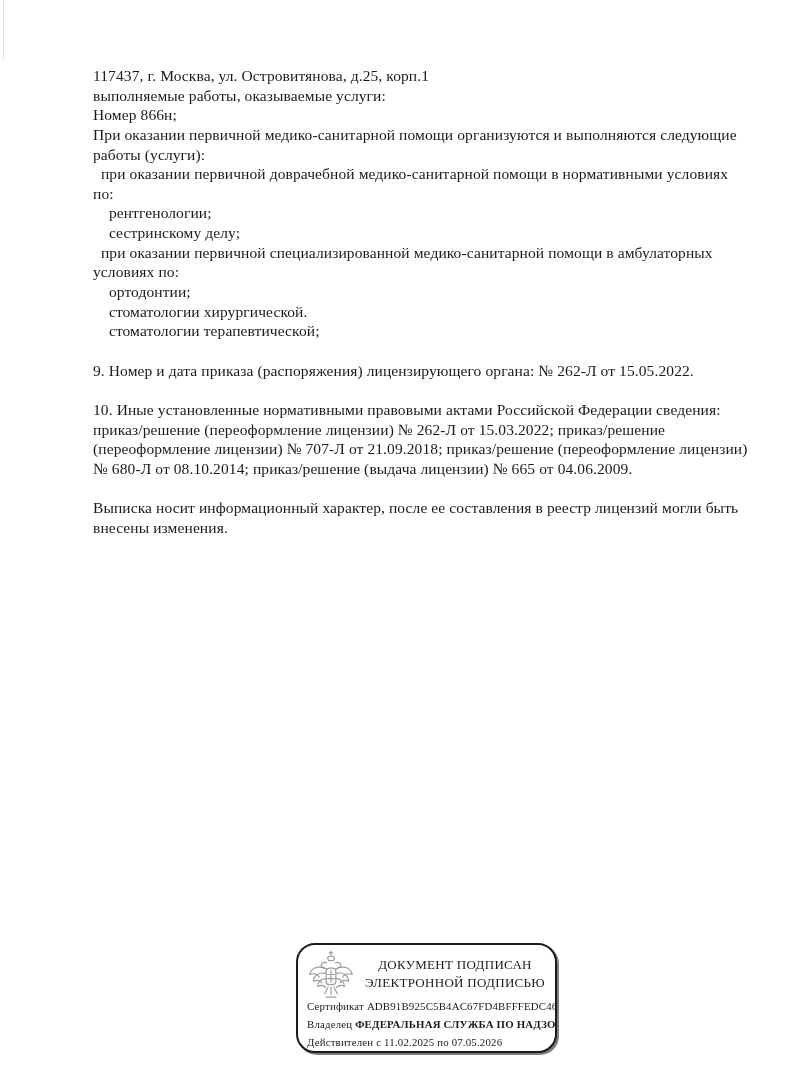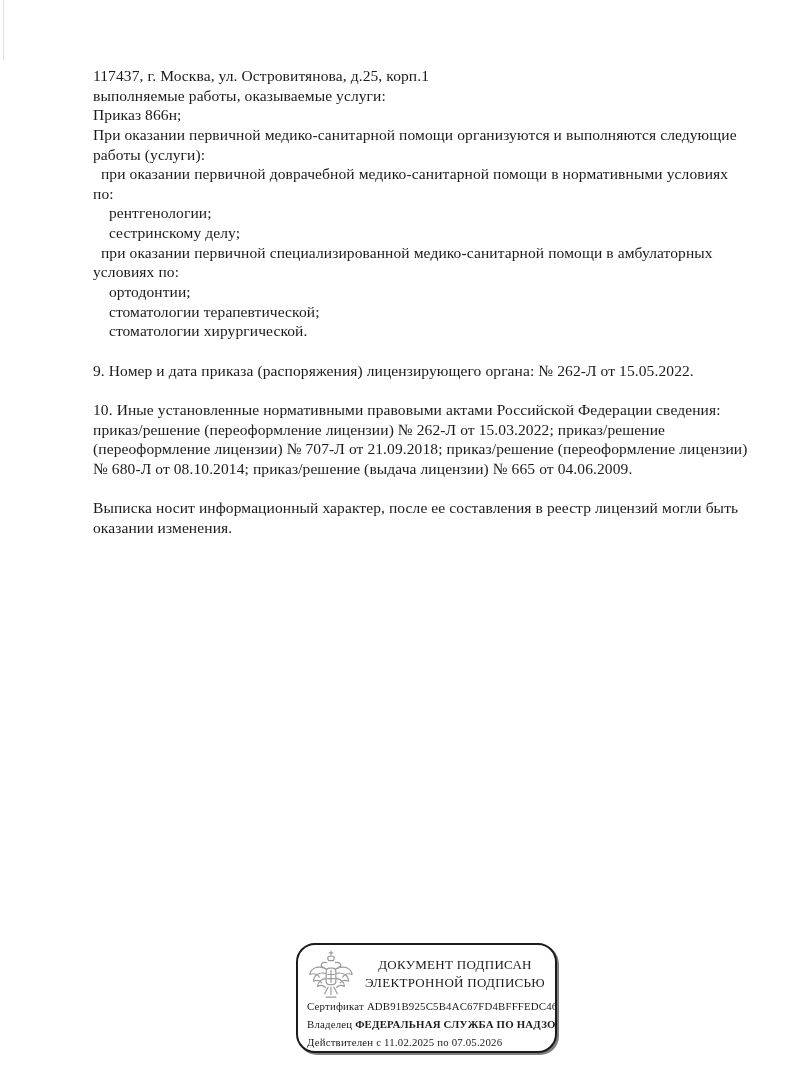--- a/index.html
+++ b/index.html
@@ -92,42 +92,42 @@
 </style>
 </head>
 <body>
 
 <div class="page">
   <div class="scan-edge"></div>
 
   <div class="doc-text">
       <div class="doc-line">117437, г. Москва, ул. Островитянова, д.25, корп.1</div>
       <div class="doc-line">выполняемые работы, оказываемые услуги:</div>
-      <div class="doc-line">Приказ 866н;</div>
+      <div class="doc-line">Номер 866н;</div>
       <div class="doc-line">При оказании первичной медико-санитарной помощи организуются и выполняются следующие</div>
       <div class="doc-line">работы (услуги):</div>
       <div class="doc-line">  при оказании первичной доврачебной медико-санитарной помощи в нормативными условиях</div>
       <div class="doc-line">по:</div>
       <div class="doc-line">    рентгенологии;</div>
       <div class="doc-line">    сестринскому делу;</div>
       <div class="doc-line">  при оказании первичной специализированной медико-санитарной помощи в амбулаторных</div>
       <div class="doc-line">условиях по:</div>
       <div class="doc-line">    ортодонтии;</div>
+      <div class="doc-line">    стоматологии хирургической.</div>
       <div class="doc-line">    стоматологии терапевтической;</div>
-      <div class="doc-line">    стоматологии хирургической.</div>
       <div class="doc-line"></div>
       <div class="doc-line">9. Номер и дата приказа (распоряжения) лицензирующего органа: № 262-Л от 15.05.2022.</div>
       <div class="doc-line"></div>
       <div class="doc-line">10. Иные установленные нормативными правовыми актами Российской Федерации сведения:</div>
       <div class="doc-line">приказ/решение (переоформление лицензии) № 262-Л от 15.03.2022; приказ/решение</div>
       <div class="doc-line">(переоформление лицензии) № 707-Л от 21.09.2018; приказ/решение (переоформление лицензии)</div>
       <div class="doc-line">№ 680-Л от 08.10.2014; приказ/решение (выдача лицензии) № 665 от 04.06.2009.</div>
       <div class="doc-line"></div>
       <div class="doc-line">Выписка носит информационный характер, после ее составления в реестр лицензий могли быть</div>
-      <div class="doc-line">оказании изменения.</div>
+      <div class="doc-line">внесены изменения.</div>
     </div>
 
   <div class="stamp">
     <div class="emblem">
       <svg viewBox="0 0 64 70" width="48" height="52" aria-hidden="true">
         <g fill="none" stroke="#9b9b9b" stroke-width="1.6" stroke-linecap="round" stroke-linejoin="round">
 
           <path d="M32 1.5v5M29.5 3.8h5"></path>
 
           <path d="M27.5 11c0-3.6 9-3.6 9 0l-1.2 3.2h-6.6z"></path>

